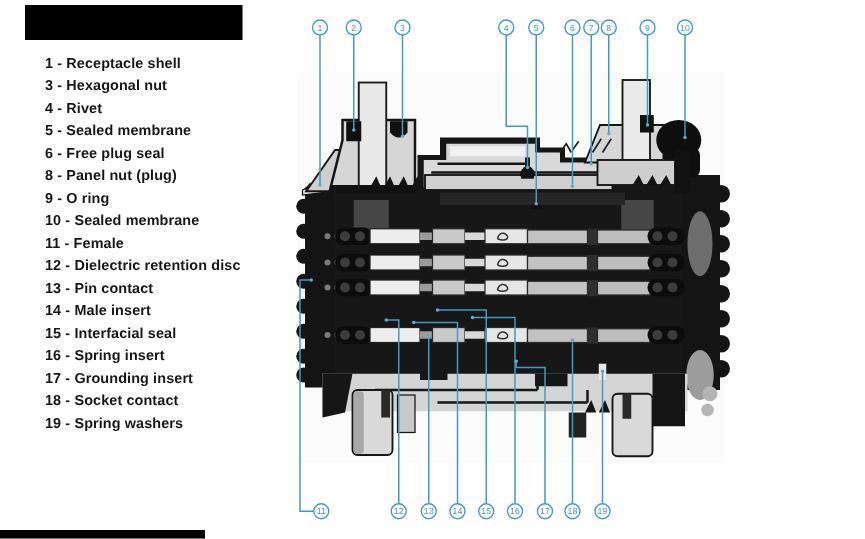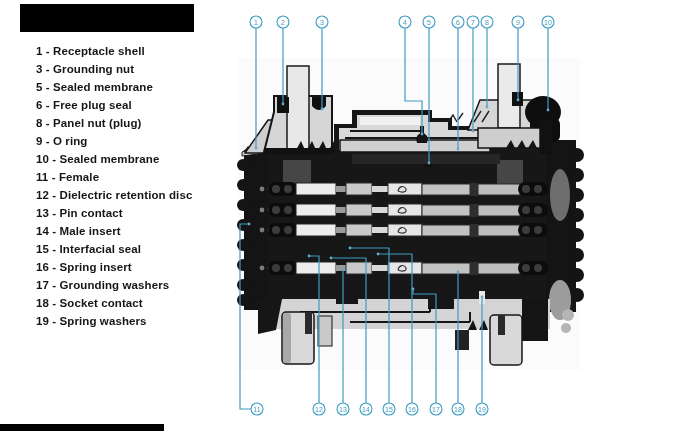--- a/index.html
+++ b/index.html
@@ -21,33 +21,34 @@
 </head>
 <body>
 
 <div class="page">
 
   <div class="redaction redaction-top"></div>
   <div class="redaction redaction-bottom"></div>
 
   <div class="legend" id="legend">
       <div class="legend-item"><span>1</span> - <span>Receptacle shell</span></div>
-      <div class="legend-item"><span>3</span> - <span>Grounding nut</span></div>
+      <div class="legend-item"><span>3</span> - <span>Hexagonal nut</span></div>
+      <div class="legend-item"><span>4</span> - <span>Rivet</span></div>
       <div class="legend-item"><span>5</span> - <span>Sealed membrane</span></div>
       <div class="legend-item"><span>6</span> - <span>Free plug seal</span></div>
       <div class="legend-item"><span>8</span> - <span>Panel nut (plug)</span></div>
       <div class="legend-item"><span>9</span> - <span>O ring</span></div>
       <div class="legend-item"><span>10</span> - <span>Sealed membrane</span></div>
       <div class="legend-item"><span>11</span> - <span>Female</span></div>
       <div class="legend-item"><span>12</span> - <span>Dielectric retention disc</span></div>
       <div class="legend-item"><span>13</span> - <span>Pin contact</span></div>
       <div class="legend-item"><span>14</span> - <span>Male insert</span></div>
       <div class="legend-item"><span>15</span> - <span>Interfacial seal</span></div>
       <div class="legend-item"><span>16</span> - <span>Spring insert</span></div>
-      <div class="legend-item"><span>17</span> - <span>Grounding washers</span></div>
+      <div class="legend-item"><span>17</span> - <span>Grounding insert</span></div>
       <div class="legend-item"><span>18</span> - <span>Socket contact</span></div>
       <div class="legend-item"><span>19</span> - <span>Spring washers</span></div>
     </div>
 
   <svg class="diagram-svg" width="692" height="431" viewBox="0 0 692 431">
 
     <g>
       <rect x="238" y="58" width="342" height="312" fill="#fbfbfb"></rect>
 
       <rect x="254" y="148" width="298" height="158" fill="#171717"></rect>

